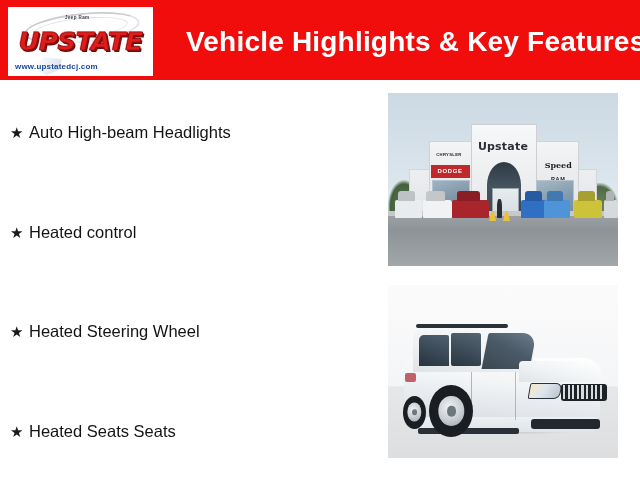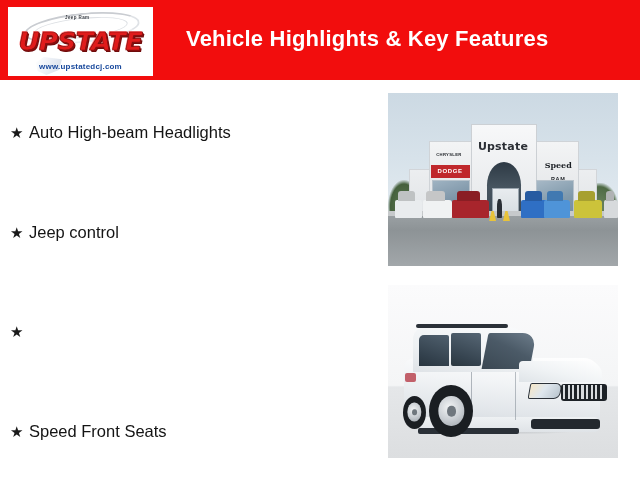--- a/index.html
+++ b/index.html
@@ -22,23 +22,23 @@
     width: 640px;
     height: 80px;
     background: #f20d0d;
     box-sizing: border-box;
   }
   .header-title {
     position: absolute;
     left: 186px;
     top: 26px;
     width: 430px;
-    text-align: left;
+    text-align: right;
     color: #ffffff;
-    font-size: 22px;
+    font-size: 28px;
     font-weight: bold;
     letter-spacing: 0.2px;
     white-space: nowrap;
   }
 
   
   .logo-box {
     position: absolute;
     left: 8px;
     top: 7px;
@@ -109,21 +109,21 @@
     font-style: italic;
     color: #1c4fa3;
     text-shadow: 0.6px 0.6px 0 #0d2c63, -0.4px -0.4px 0 #8fb3e8;
     white-space: nowrap;
     letter-spacing: -0.2px;
   }
   .logo-url {
     position: absolute;
     left: 7px; top: 55px;
     width: 131px;
-    text-align: center;
+    text-align: left;
     font-size: 8px;
     font-weight: bold;
     color: #17489c;
     letter-spacing: 0.2px;
     white-space: nowrap;
   }
   .logo-flag {
     position: absolute;
     left: 28px; top: 50px;
     width: 26px; height: 18px;
@@ -429,30 +429,31 @@
 
 <div class="feature-list">
 
   <div class="feature-item i0">
     <span class="bullet-star">★</span>
     <span class="feature-label">Auto High-beam Headlights</span>
   </div>
 
   <div class="feature-item i1">
     <span class="bullet-star">★</span>
-    <span class="feature-label">Jeep control</span>
+    <span class="feature-label">Heated control</span>
   </div>
 
   <div class="feature-item i2">
     <span class="bullet-star">★</span>
+    <span class="feature-label">Heated Steering Wheel</span>
   </div>
 
   <div class="feature-item i3">
     <span class="bullet-star">★</span>
-    <span class="feature-label">Speed Front Seats</span>
+    <span class="feature-label">Heated Seats Seats</span>
   </div>
 </div>
 
 <div class="photo photo-dealership">
   <div class="sky"></div>
   <div class="treeline-l"></div>
   <div class="treeline-r"></div>
 
   <div class="bldg-wing-l"></div>
   <div class="bldg-wing-r"></div>

